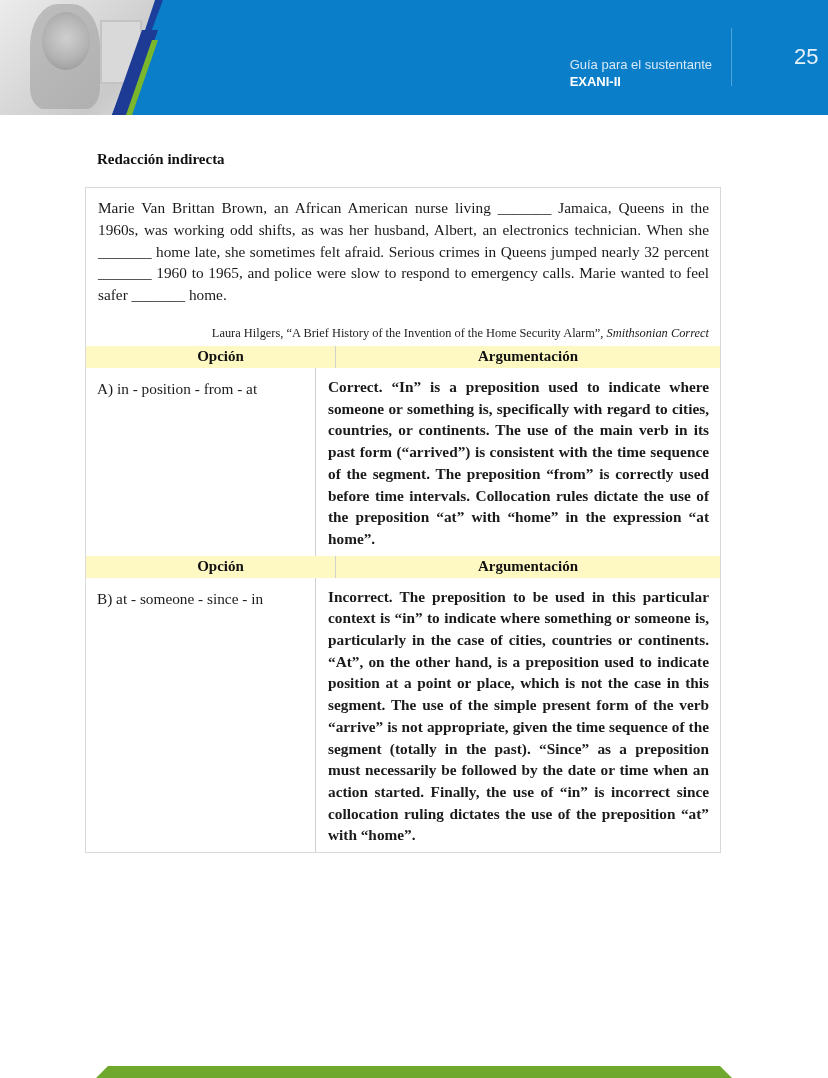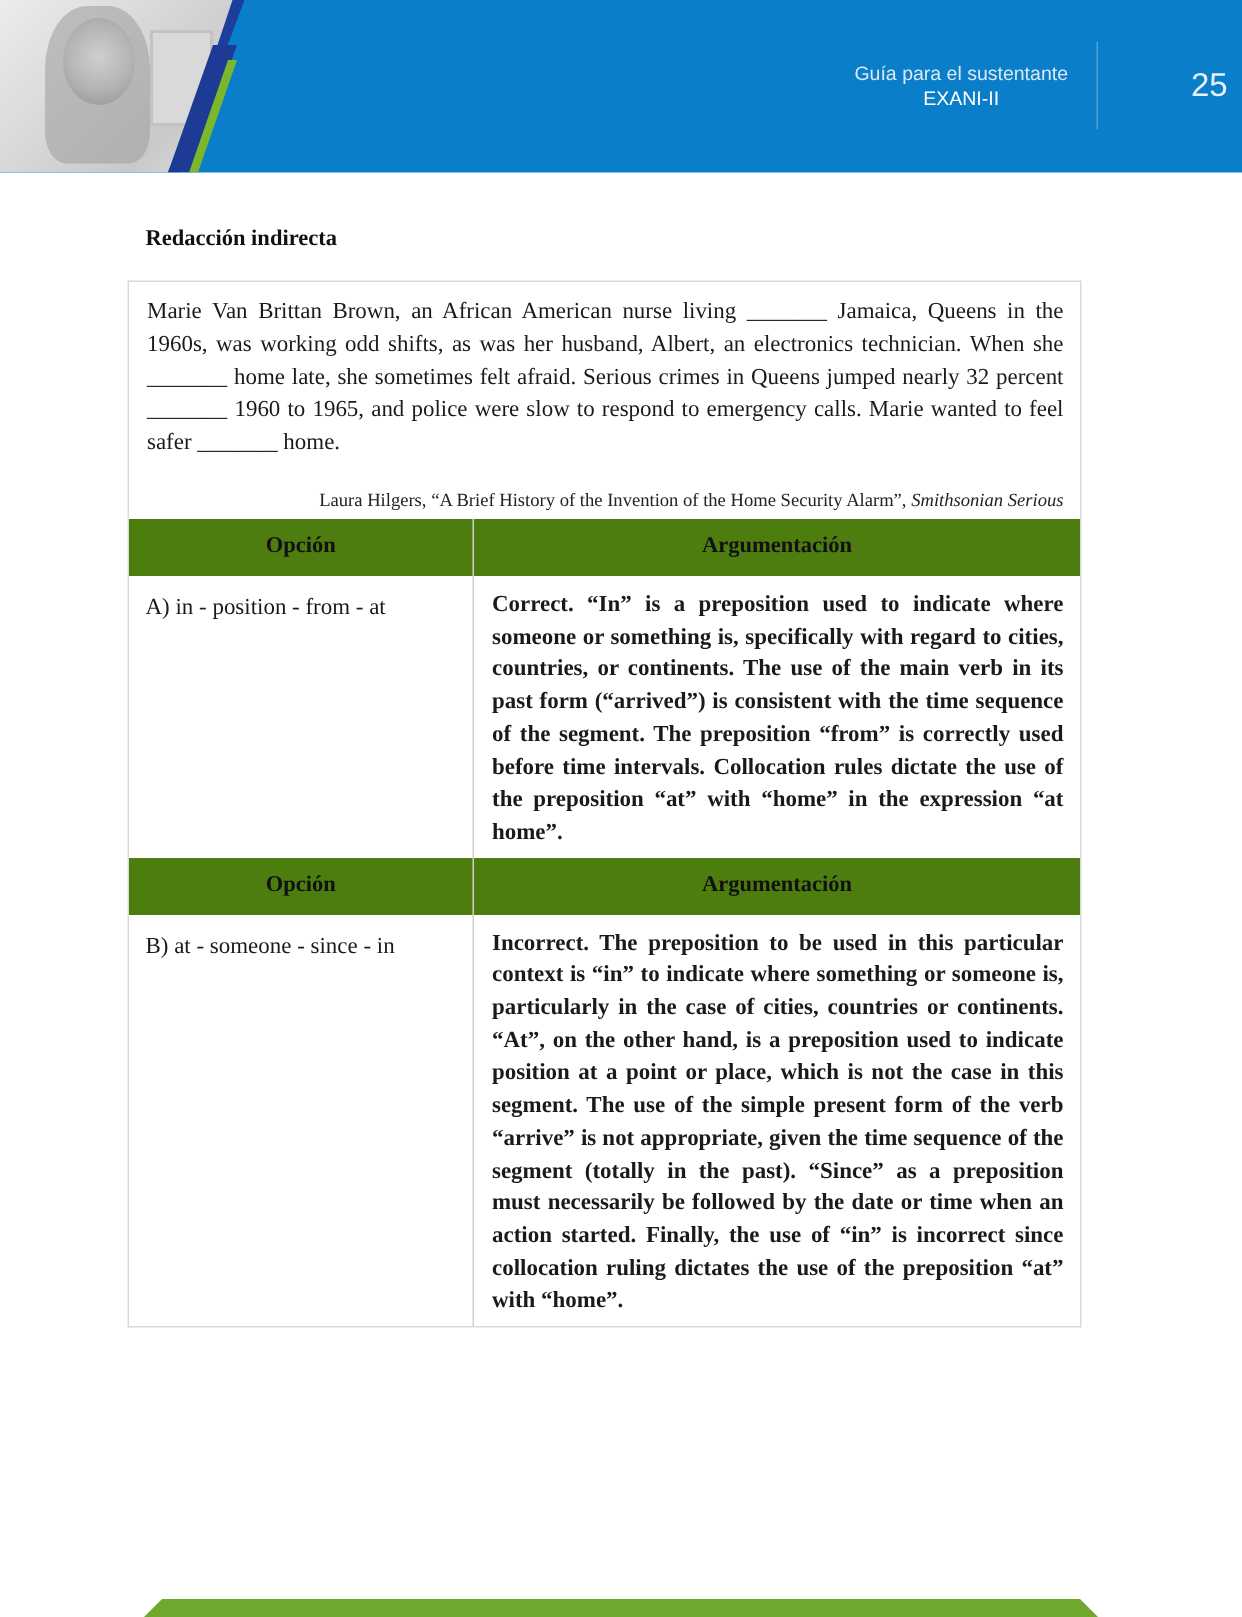--- a/index.html
+++ b/index.html
@@ -39,25 +39,25 @@
       position: absolute; left: 0; top: 0; width: 828px; height: 115px;
       background: #1d3a94;
       clip-path: polygon(142px 30px, 158px 30px, 128px 115px, 112px 115px);
     }
     .stripe-green {
       position: absolute; left: 0; top: 0; width: 828px; height: 115px;
       background: #7ab72c;
       clip-path: polygon(152px 40px, 158px 40px, 132px 115px, 126px 115px);
     }
     .header-text {
-      position: absolute; right: 116px; top: 41px; text-align: center;
+      position: absolute; right: 116px; top: 57px; text-align: left;
       font-family: "Liberation Sans", "DejaVu Sans", sans-serif; color: #e6f1fa;
     }
     .guide-title { font-size: 13px; line-height: 16px; color: #d8e9f7; }
-    .exam-title { font-size: 13px; line-height: 17px; font-weight: normal; color: #ffffff; }
+    .exam-title { font-size: 13px; line-height: 17px; font-weight: bold; color: #ffffff; }
     .header-divider {
       position: absolute; left: 731px; top: 28px; width: 1px; height: 58px; background: #4ea3db;
     }
     .page-number {
       position: absolute; left: 766px; top: 44px;
       font-family: "Liberation Sans", "DejaVu Sans", sans-serif;
       font-size: 22px; color: #e6f1fa; font-weight: 300; margin-left: 28px;
     }
     .section-title {
       position: absolute; left: 97px; top: 151px;
@@ -70,21 +70,21 @@
     .passage {
       padding: 9px 11px 0 12px; font-size: 15.3px; line-height: 21.8px;
       text-align: justify; color: #1a1a1a;
     }
     .citation {
       padding: 19px 11px 5px 12px; font-size: 12.4px; line-height: 16px;
       text-align: right; color: #222;
     }
     .citation i { font-style: italic; }
     .row { display: flex; }
-    .head-row { background: #4d7c0f; height: 38px; }
+    .head-row { background: #fef9c3; height: 22px; padding-left: 20px; }
     .head-row .c1, .head-row .c2 {
       display: flex; align-items: center; justify-content: center;
       font-weight: bold; font-size: 15px; color: #111;
     }
     .c1 { width: 230px; box-sizing: border-box; border-right: 1px solid #d0d0d0; }
     .c2 { flex: 1; box-sizing: border-box; }
     .body-row .c1 {
       padding: 10px 11px; font-size: 15.3px; line-height: 21.8px; color: #1a1a1a;
     }
     .body-row .c2 {
@@ -114,21 +114,21 @@
     <div class="exam-title">EXANI-II</div>
   </div>
   <div class="header-divider"></div>
   <div class="page-number">25</div>
 </div>
 
 <div class="section-title">Redacción indirecta</div>
 
 <div class="content-table">
   <div class="passage">Marie Van Brittan Brown, an African American nurse living _______ Jamaica, Queens in the 1960s, was working odd shifts, as was her husband, Albert, an electronics technician. When she _______ home late, she sometimes felt afraid. Serious crimes in Queens jumped nearly 32 percent _______ 1960 to 1965, and police were slow to respond to emergency calls. Marie wanted to feel safer _______ home.</div>
-  <div class="citation"><span>Laura Hilgers, “A Brief History of the Invention of the Home Security Alarm”, </span><i>Smithsonian Serious</i></div>
+  <div class="citation"><span>Laura Hilgers, “A Brief History of the Invention of the Home Security Alarm”, </span><i>Smithsonian Correct</i></div>
 
   <div class="row head-row">
     <div class="c1">Opción</div>
     <div class="c2">Argumentación</div>
   </div>
   <div class="row body-row">
     <div class="c1">A) in - position - from - at</div>
     <div class="c2">Correct. “In” is a preposition used to indicate where someone or something is, specifically with regard to cities, countries, or continents. The use of the main verb in its past form (“arrived”) is consistent with the time sequence of the segment. The preposition “from” is correctly used before time intervals. Collocation rules dictate the use of the preposition “at” with “home” in the expression “at home”.</div>
   </div>
 

